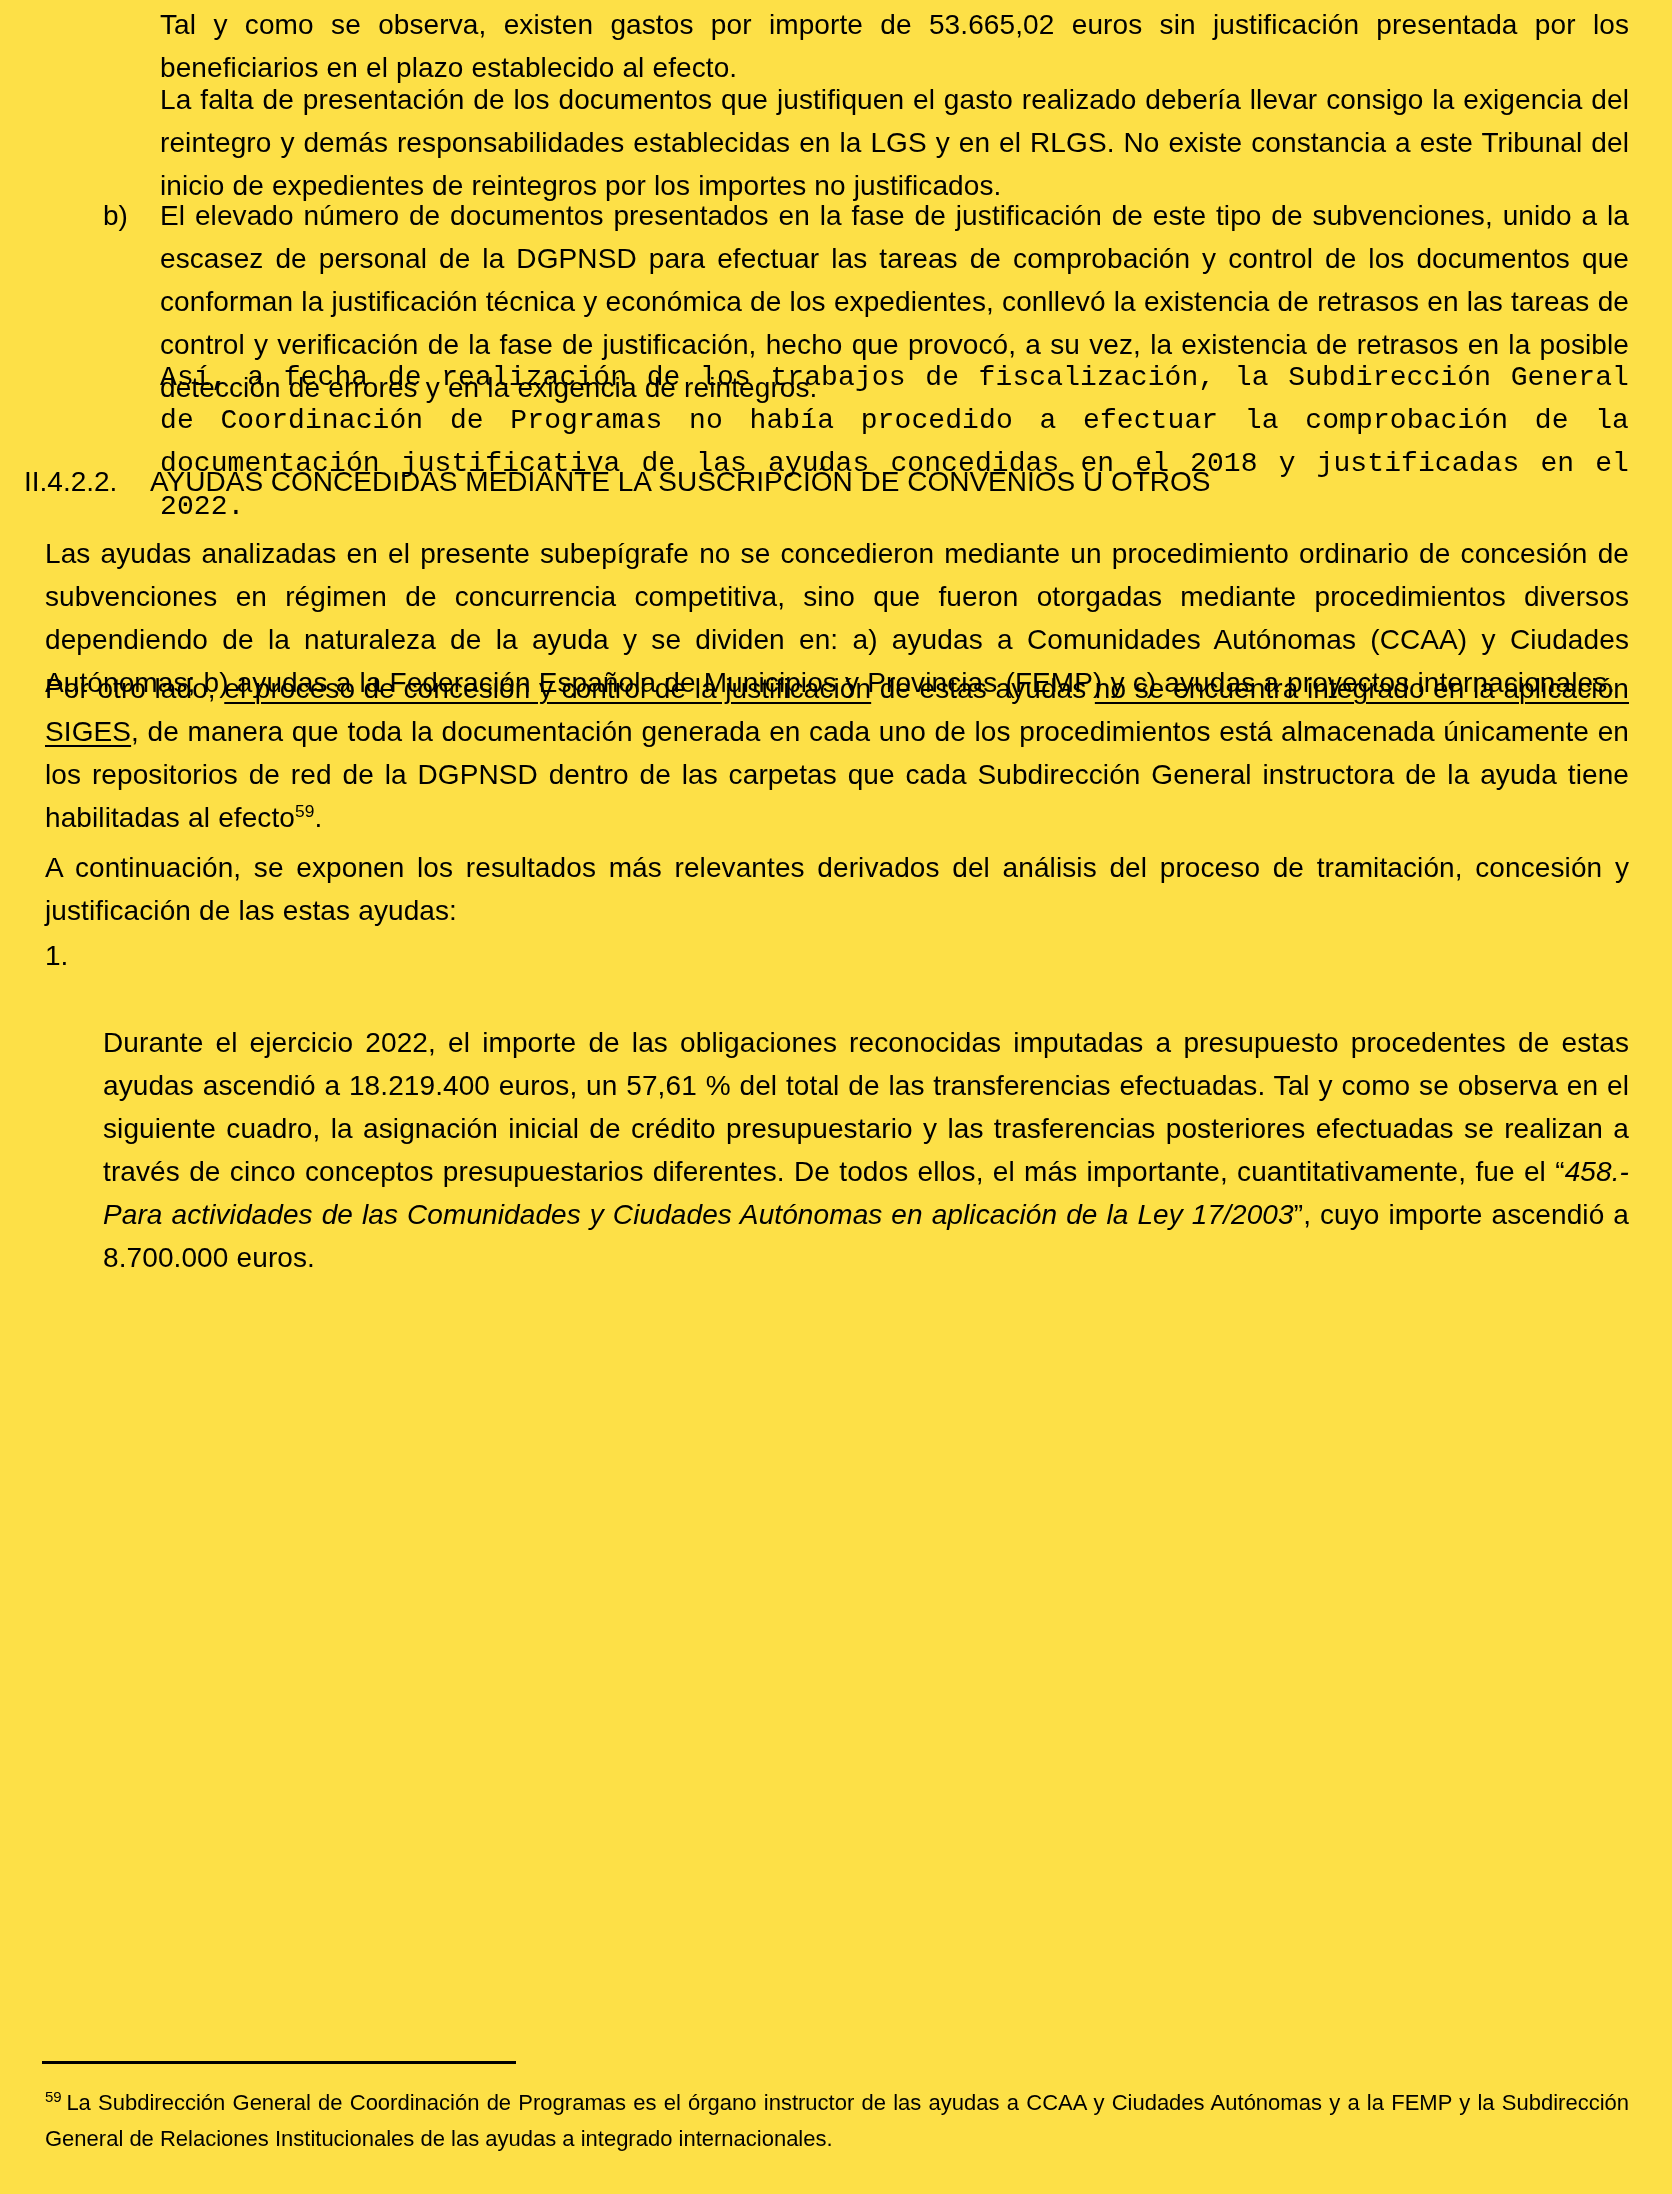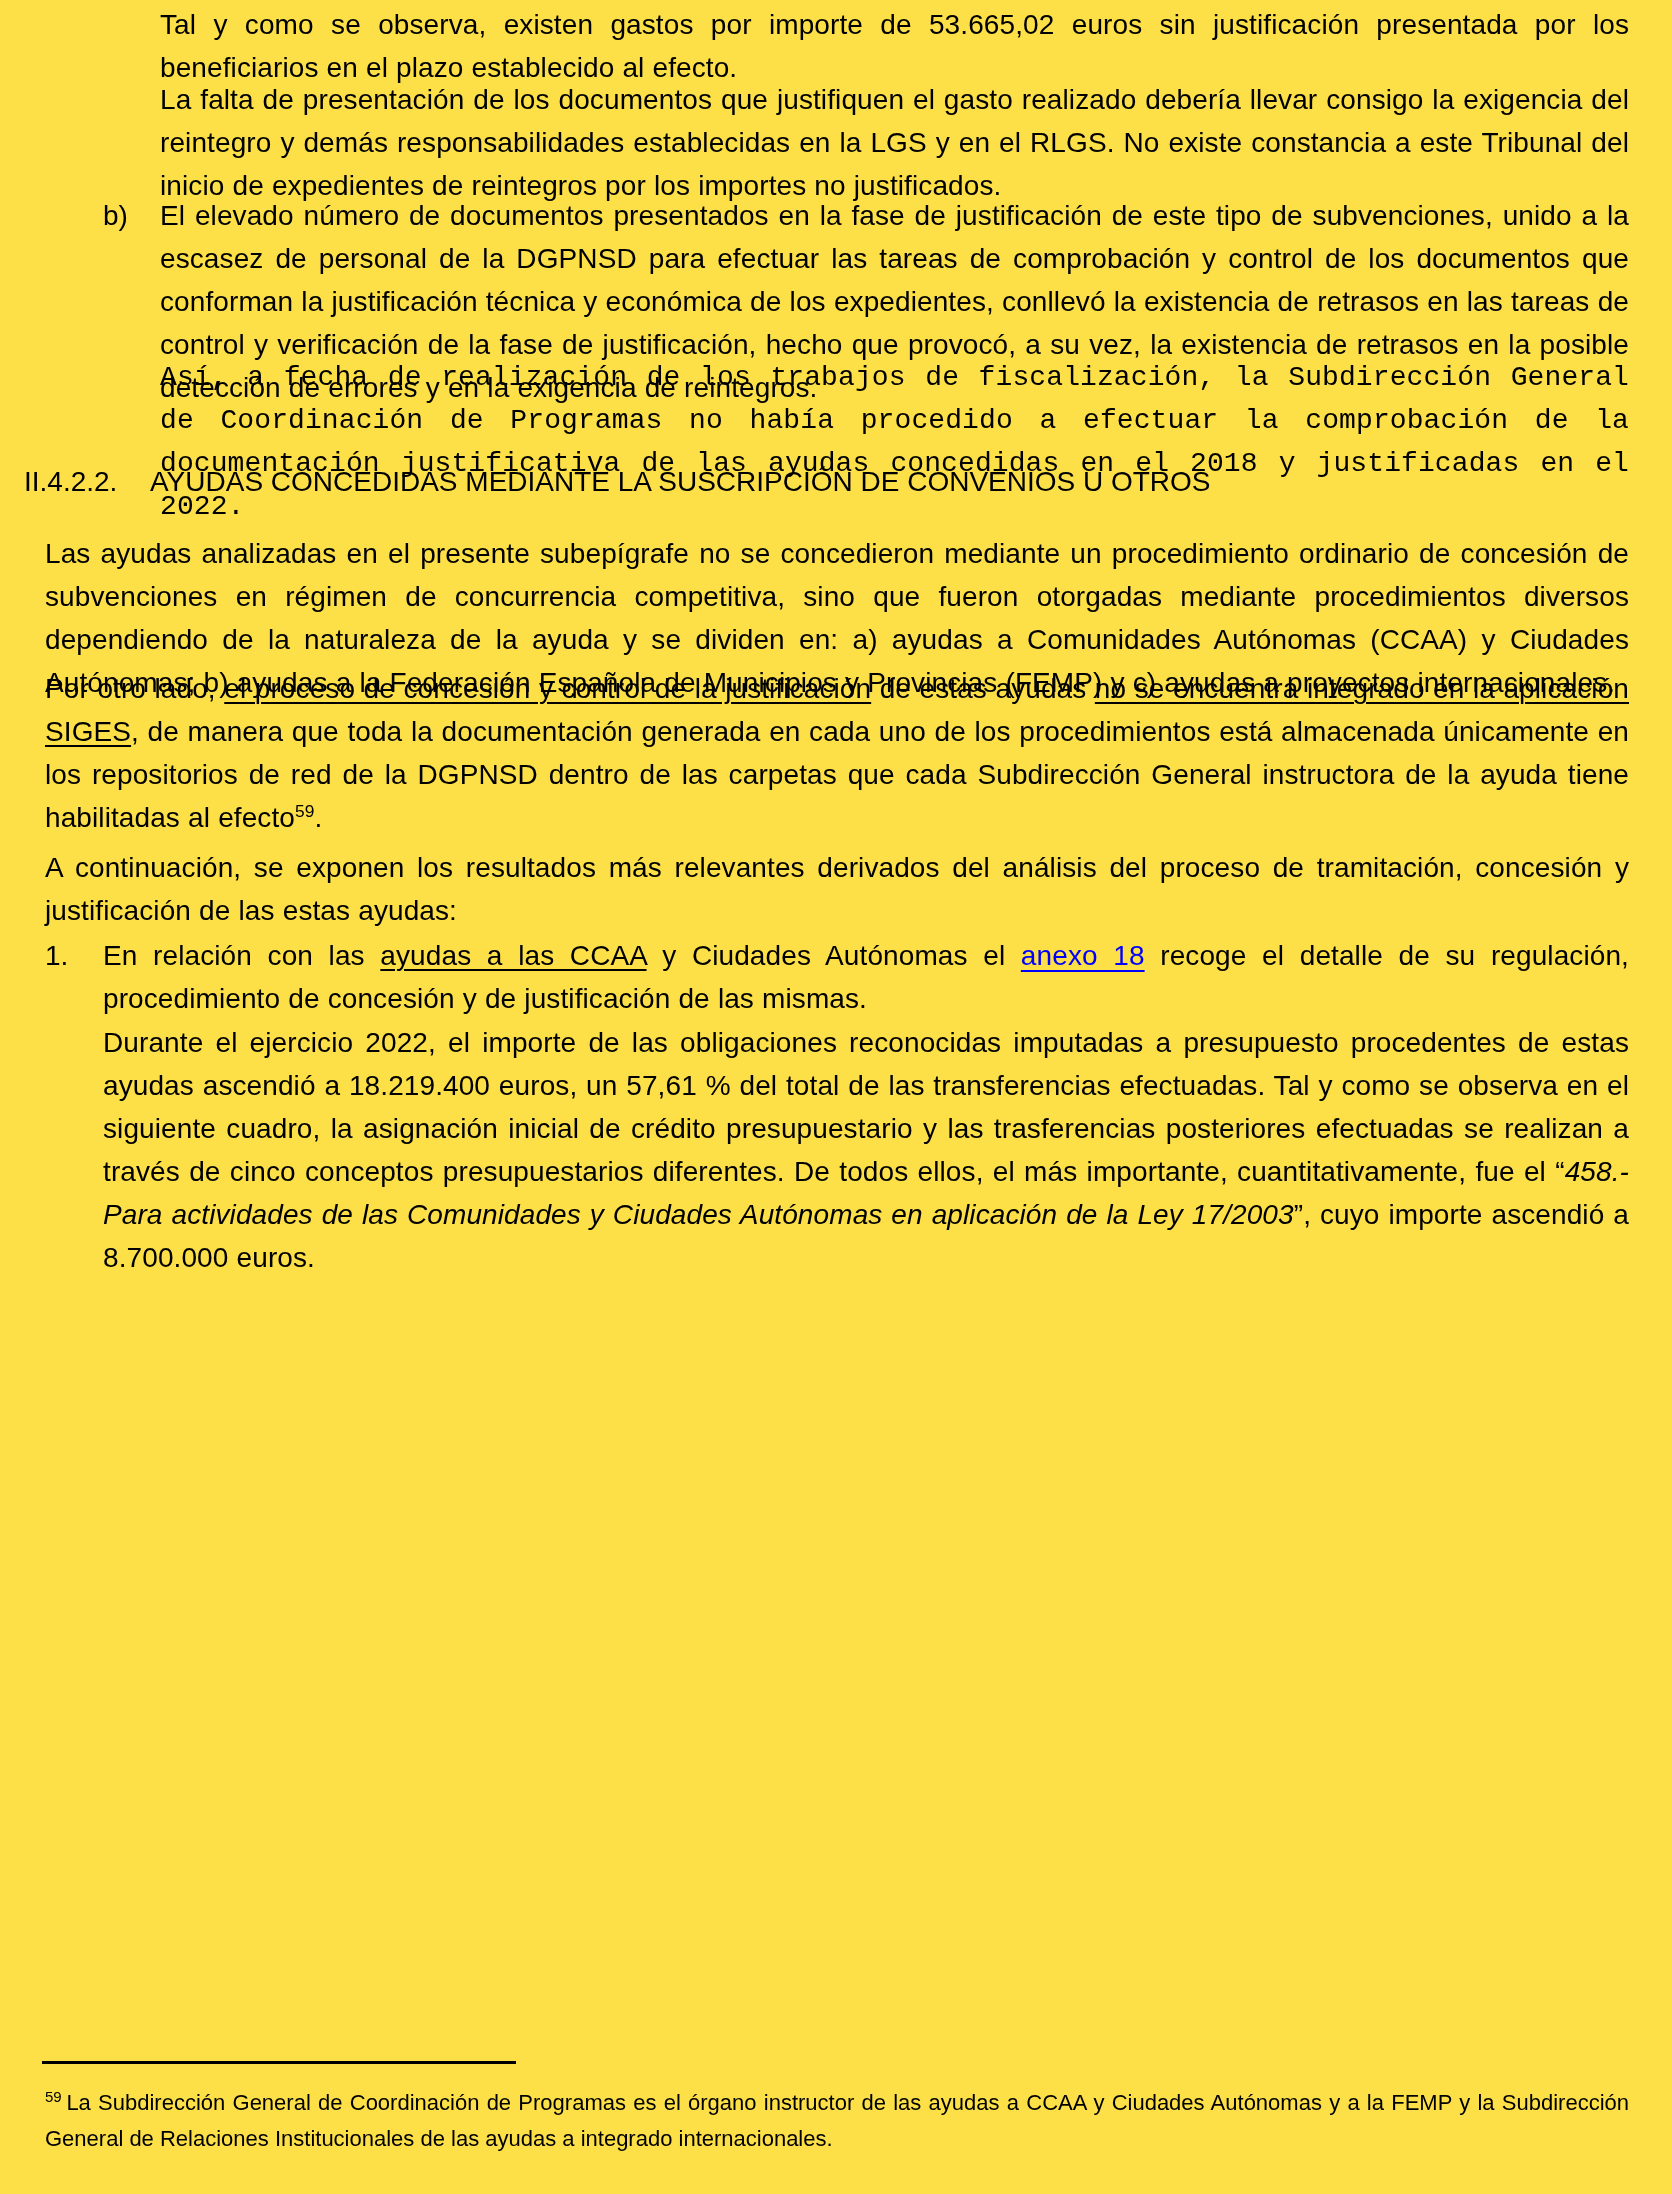--- a/index.html
+++ b/index.html
@@ -121,21 +121,20 @@
     <span class="hnum">II.4.2.2.</span><span class="htext">AYUDAS CONCEDIDAS MEDIANTE LA SUSCRIPCIÓN DE CONVENIOS U OTROS</span>
   </div>
 
   <div class="para full" style="top:532px;">Las ayudas analizadas en el presente subepígrafe no se concedieron mediante un procedimiento ordinario de concesión de subvenciones en régimen de concurrencia competitiva, sino que fueron otorgadas mediante procedimientos diversos dependiendo de la naturaleza de la ayuda y se dividen en: a) ayudas a Comunidades Autónomas (CCAA) y Ciudades Autónomas; b) ayudas a la Federación Española de Municipios y Provincias (FEMP) y c) ayudas a proyectos internacionales.</div>
 
   <div class="para full" style="top:667px;"><span>Por otro lado, </span><u class="plain">el proceso de concesión y control de la justificación</u><span> de estas ayudas </span><u class="plain">no se encuentra integrado en la aplicación SIGES</u><span>, de manera que toda la documentación generada en cada uno de los procedimientos está almacenada únicamente en los repositorios de red de la DGPNSD dentro de las carpetas que cada Subdirección General instructora de la ayuda tiene habilitadas al efecto</span><sup class="fn">59</sup><span>.</span></div>
 
   <div class="para full" style="top:846px;">A continuación, se exponen los resultados más relevantes derivados del análisis del proceso de tramitación, concesión y justificación de las estas ayudas:</div>
 
   <div class="marker" style="left:45px; top:934px;">1.</div>
-  <div class="para num" style="top:934px;"><span>En relación con las </span><u class="plain">ayudas a las CCAA</u><span> y Ciudades Autónomas el </span><a class="doclink" href="#">anexo 18</a><span> recoge el detalle de su regulación, procedimiento de concesión y de justificación de las mismas.</span></div>
 
   <div class="para num" style="top:1021px;"><span>Durante el ejercicio 2022, el importe de las obligaciones reconocidas imputadas a presupuesto procedentes de estas ayudas ascendió a 18.219.400 euros, un 57,61 % del total de las transferencias efectuadas. Tal y como se observa en el siguiente cuadro, la asignación inicial de crédito presupuestario y las trasferencias posteriores efectuadas se realizan a través de cinco conceptos presupuestarios diferentes. De todos ellos, el más importante, cuantitativamente, fue el “</span><i class="it">458.- Para actividades de las Comunidades y Ciudades Autónomas en aplicación de la Ley 17/2003</i><span>”, cuyo importe ascendió a 8.700.000 euros.</span></div>
 
   <div class="fn-rule"></div>
 
   <div class="fn-block"><span class="fn-mark">59</span><span class="fn-body">La Subdirección General de Coordinación de Programas es el órgano instructor de las ayudas a CCAA y Ciudades Autónomas y a la FEMP y la Subdirección General de Relaciones Institucionales de las ayudas a integrado internacionales.</span></div>
 
 </div>
 
 

